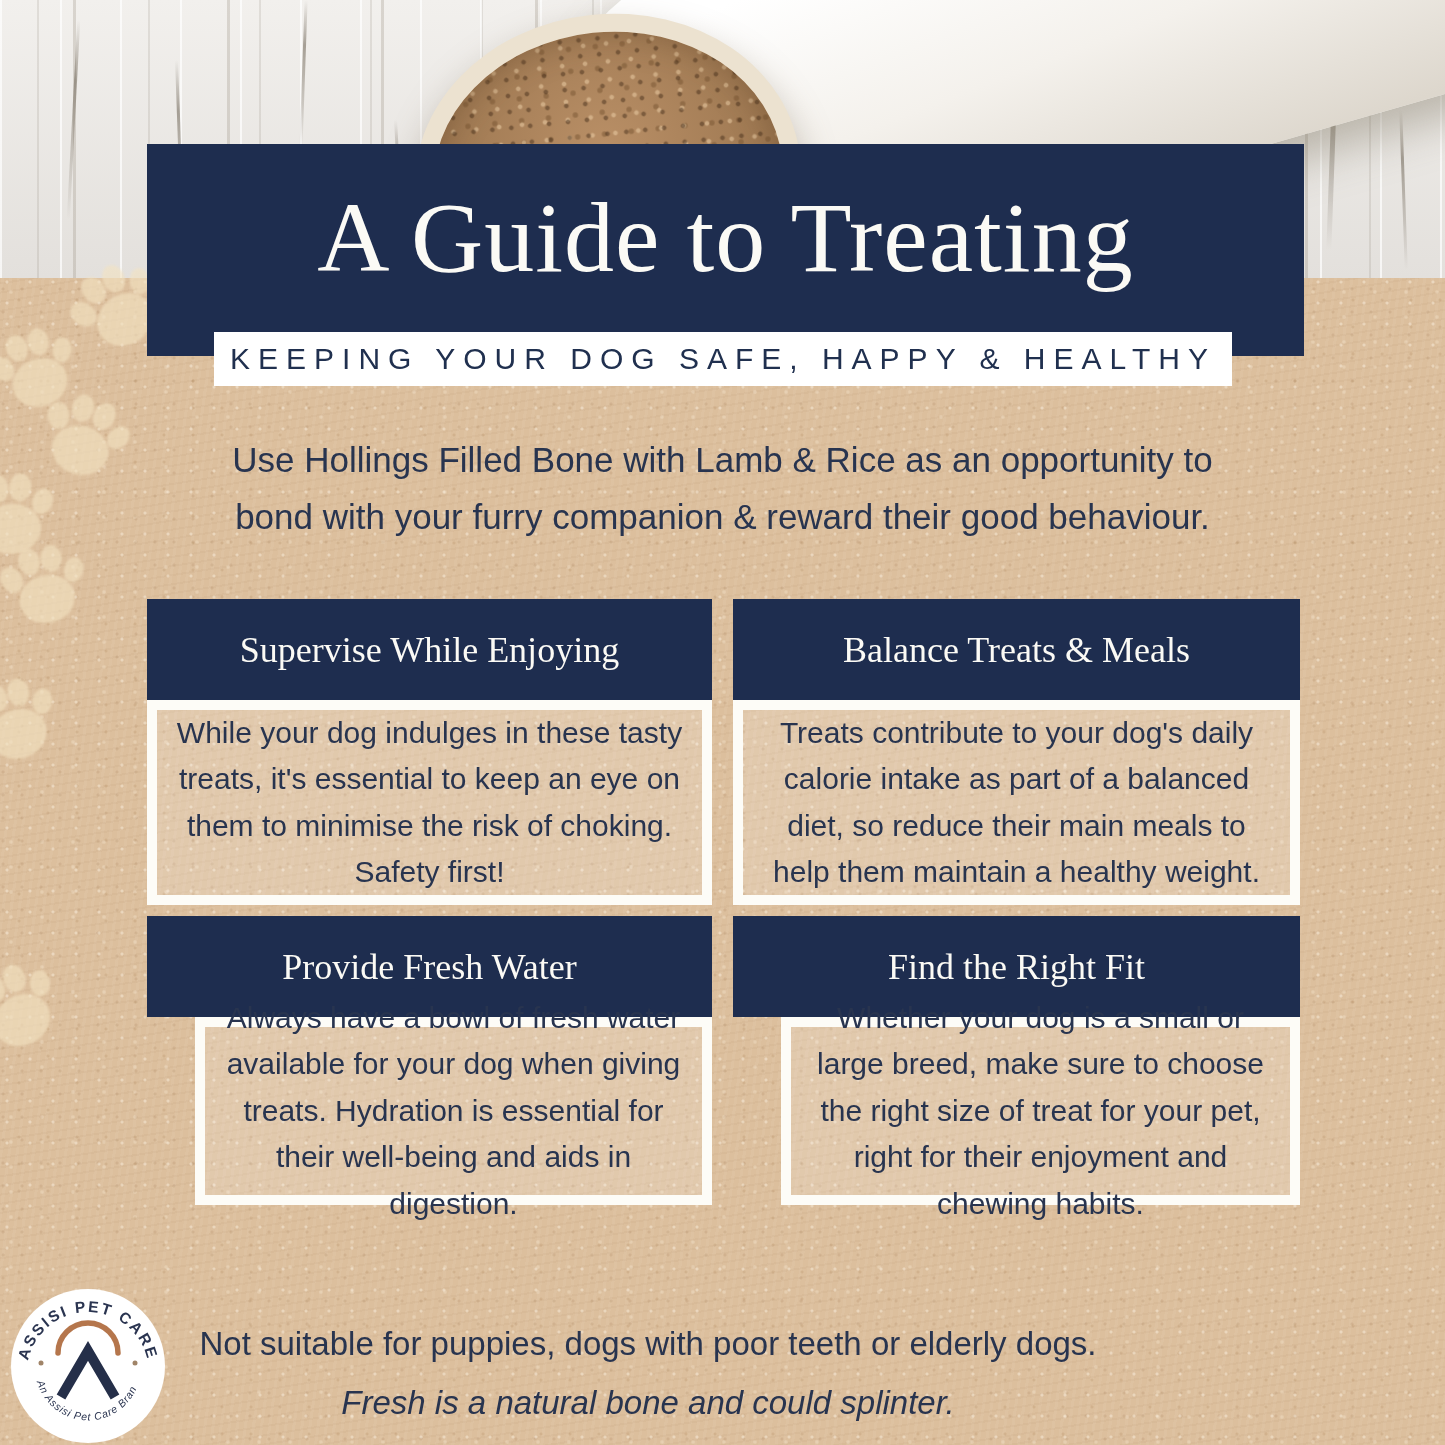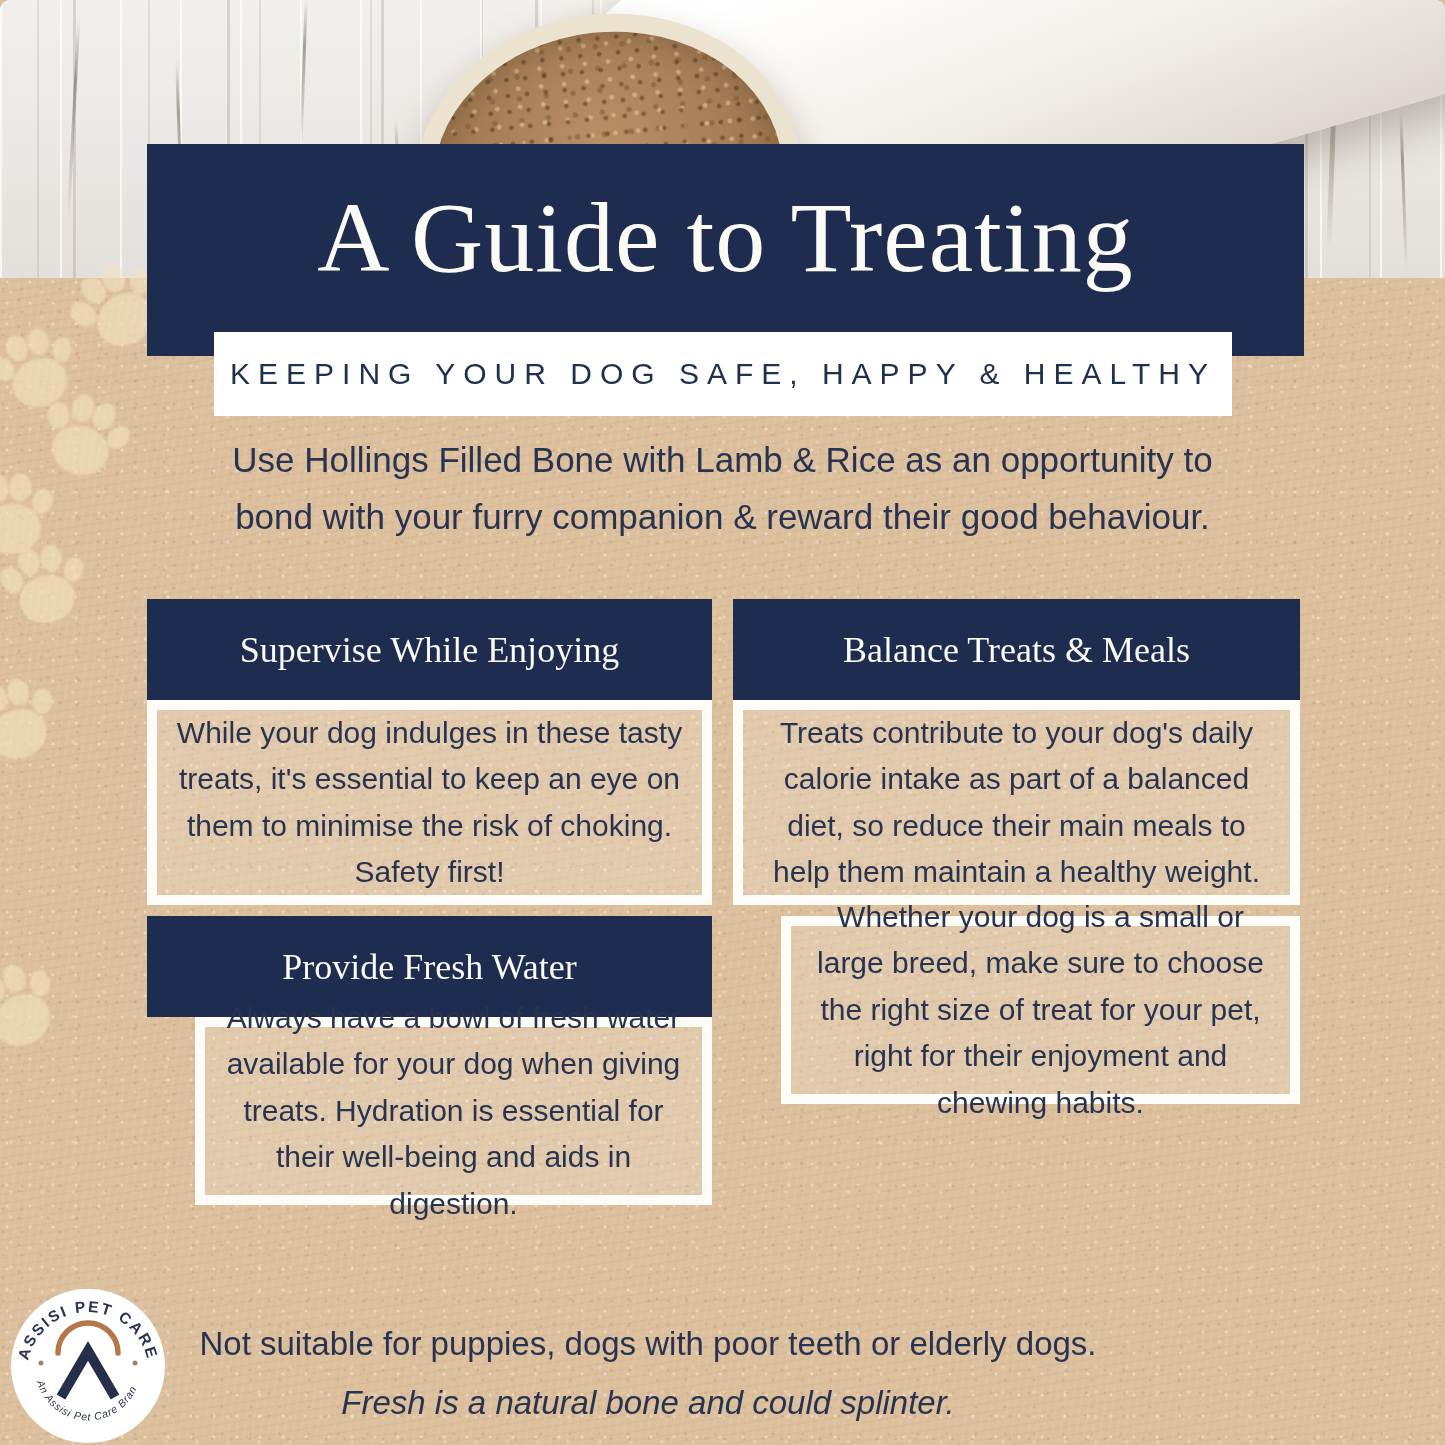--- a/index.html
+++ b/index.html
@@ -7,21 +7,21 @@
        font-family:"Liberation Sans",sans-serif;}
   .canvas{position:relative;width:1445px;height:1445px;overflow:hidden;
     background-color:#dcbf9d;
     background-image:
       radial-gradient(circle at 7px 9px, rgba(255,248,235,.40) 1px, transparent 2px),
       radial-gradient(circle at 19px 3px, rgba(170,130,85,.22) 1px, transparent 2px),
       radial-gradient(circle at 11px 17px, rgba(255,244,225,.28) 1px, transparent 2.5px),
       radial-gradient(circle at 3px 13px, rgba(150,110,70,.16) 1px, transparent 2px),
       repeating-linear-gradient(98deg, rgba(255,250,240,.05) 0 3px, transparent 3px 8px),
       repeating-linear-gradient(171deg, rgba(140,100,60,.05) 0 2px, transparent 2px 9px);
-    background-size:23px 21px,29px 27px,31px 25px,19px 23px,100% 100%,100% 100%;border-radius:10px;}
+    background-size:23px 21px,29px 27px,31px 25px,19px 23px,100% 100%,100% 100%;}
 
   
   .photo{position:absolute;left:0;top:0;width:1445px;height:278px;overflow:hidden;z-index:1;
     background-color:#eae8e5;
     background-image:
       repeating-linear-gradient(90deg, rgba(255,255,255,.7) 0 2px, transparent 2px 60px),
       repeating-linear-gradient(90deg, transparent 0 73px, rgba(150,140,125,.28) 73px 76px, transparent 76px 154px),
       repeating-linear-gradient(90deg, transparent 0 37px, rgba(120,110,95,.15) 37px 39px, transparent 39px 111px),
       linear-gradient(180deg,#f2f0ed,#e3e0dc);}
   .crack{position:absolute;width:3px;background:linear-gradient(180deg, transparent, rgba(105,95,80,.55) 30%, rgba(105,95,80,.25) 70%, transparent);}
@@ -51,21 +51,21 @@
   
   .paw{position:absolute;z-index:2;opacity:.62;filter:blur(1px);}
   .paw svg{display:block;}
   .paw-fill{fill:#f3e3c2;}
 
   
   .title-banner{position:absolute;left:147px;top:144px;width:1157px;height:212px;background:#1e2d4f;z-index:3;
     display:flex;align-items:center;justify-content:center;padding-bottom:26px;box-sizing:border-box;}
   .title-banner h1{margin:0;font-family:"Liberation Serif",serif;font-weight:400;font-size:100px;
     color:#fbfaf5;letter-spacing:1px;white-space:nowrap;}
-  .subtitle-bar{position:absolute;left:214px;top:332px;width:1018px;height:84px;background:#ffffff;z-index:4;
+  .subtitle-bar{position:absolute;left:214px;top:332px;width:1018px;height:54px;background:#ffffff;z-index:4;
     display:flex;align-items:center;justify-content:center;}
   .subtitle-bar span{font-size:30px;letter-spacing:8px;color:#20304f;font-weight:500;white-space:nowrap;}
 
   
   .intro{position:absolute;left:0;top:432px;width:1445px;text-align:center;z-index:2;
     font-size:35px;line-height:1.62;color:#28344f;}
 
   
   .cards{position:absolute;left:147px;top:599px;width:1153px;z-index:2;
     display:grid;grid-template-columns:565px 567px;column-gap:21px;row-gap:11px;}
@@ -208,20 +208,23 @@
       </div>
       <div class="card-body">Treats contribute to your dog's daily calorie intake as part of a balanced diet, so reduce their main meals to help them maintain a healthy weight.</div>
     </div>
     <div class="card row2">
       <div class="card-header">
         <h2>Provide Fresh Water</h2>
       </div>
       <div class="card-body">Always have a bowl of fresh water available for your dog when giving treats. Hydration is essential for their well-being and aids in digestion.</div>
     </div>
     <div class="card row2">
+      <div class="card-header">
+        <h2>Find the Right Fit</h2>
+      </div>
       <div class="card-body">Whether your dog is a small or large breed, make sure to choose the right size of treat for your pet, right for their enjoyment and chewing habits.</div>
     </div>
   </section>
 
   <div class="footer">
     <div>Not suitable for puppies, dogs with poor teeth or elderly dogs.</div>
     <div class="italic">Fresh is a natural bone and could splinter.</div>
   </div>
 
   <div class="logo">

